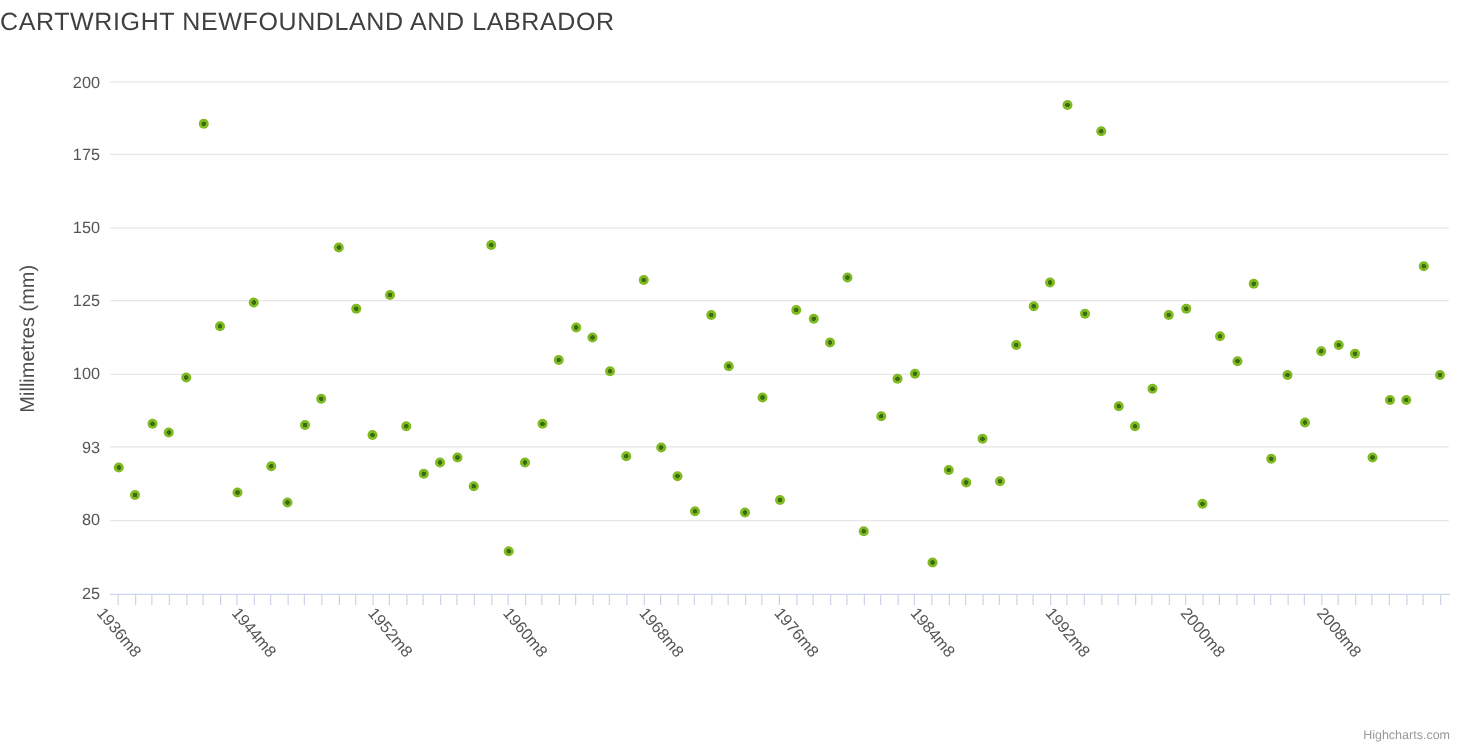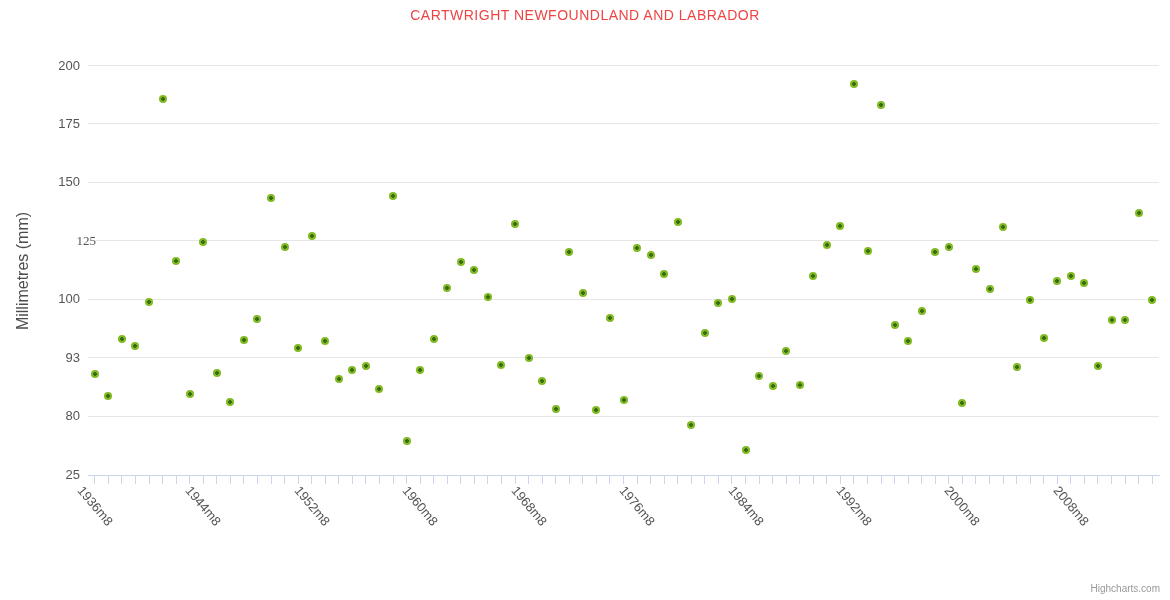--- a/index.html
+++ b/index.html
@@ -1,22 +1,22 @@
 <!DOCTYPE html>
 <html><head>
 <meta charset="utf-8">
 <style>
   html,body{margin:0;padding:0;background:#ffffff;}
   .chart{
     position:relative;width:1170px;height:600px;background:#ffffff;
     font-family:"Liberation Sans",sans-serif;overflow:hidden;
   }
   .title{
-    position:absolute;top:7px;left:0;width:100%;text-align:center;
-    font-size:14px;color:#ef4444;letter-spacing:0.5px;
+    position:absolute;top:7px;left:0;width:100%;
+    font-size:20px;color:#404040;letter-spacing:0.5px;
   }
   .subtitle{
     position:absolute;top:35px;left:0;width:100%;text-align:center;
     font-size:12px;color:#666666;
   }
   .y-title{
     position:absolute;left:-47px;top:262px;width:140px;text-align:center;
     transform:rotate(-90deg);transform-origin:center center;
     font-size:16px;color:#4d4d4d;white-space:nowrap;
   }
@@ -59,21 +59,21 @@
 
   <div id="plot">
       <div class="y-label" style="left: 38px; top: 466.5px;">25</div>
       <div class="gridline" style="left: 88px; top: 415.571px; width: 1071px;"></div>
       <div class="y-label" style="left: 38px; top: 408.071px;">80</div>
       <div class="gridline" style="left: 88px; top: 357.143px; width: 1071px;"></div>
       <div class="y-label" style="left: 38px; top: 349.643px;">93</div>
       <div class="gridline" style="left: 88px; top: 298.714px; width: 1071px;"></div>
       <div class="y-label" style="left: 38px; top: 291.214px;">100</div>
       <div class="gridline" style="left: 88px; top: 240.286px; width: 1071px;"></div>
-      <div class="y-label" style="left: 54px; top: 232.786px; font-family: Liberation Serif, serif;">125</div>
+      <div class="y-label" style="left: 38px; top: 232.786px;">125</div>
       <div class="gridline" style="left: 88px; top: 181.857px; width: 1071px;"></div>
       <div class="y-label" style="left: 38px; top: 174.357px;">150</div>
       <div class="gridline" style="left: 88px; top: 123.429px; width: 1071px;"></div>
       <div class="y-label" style="left: 38px; top: 115.929px;">175</div>
       <div class="gridline" style="left: 88px; top: 65px; width: 1071px;"></div>
       <div class="y-label" style="left: 38px; top: 57.5px;">200</div>
       <div class="axis-line" style="left: 88px; top: 474.5px; width: 1072px; height: 1px;"></div>
       <div class="x-tick" style="left: 94.2785px; top: 475.5px;"></div>
       <div class="x-tick" style="left: 107.835px; top: 475.5px;"></div>
       <div class="x-tick" style="left: 121.392px; top: 475.5px;"></div>

